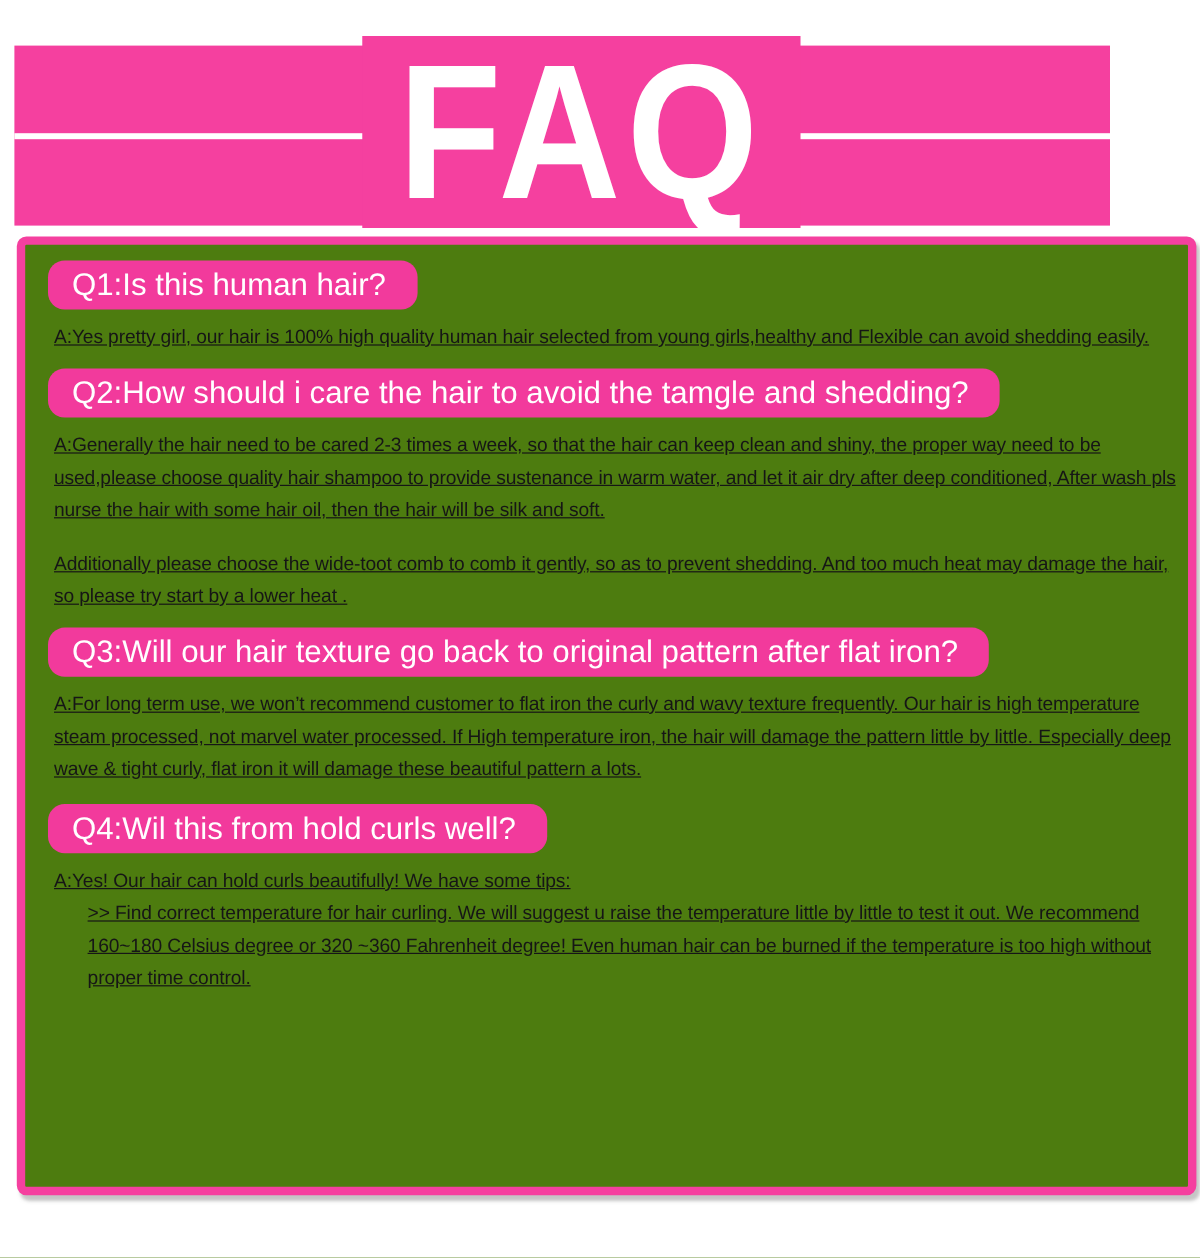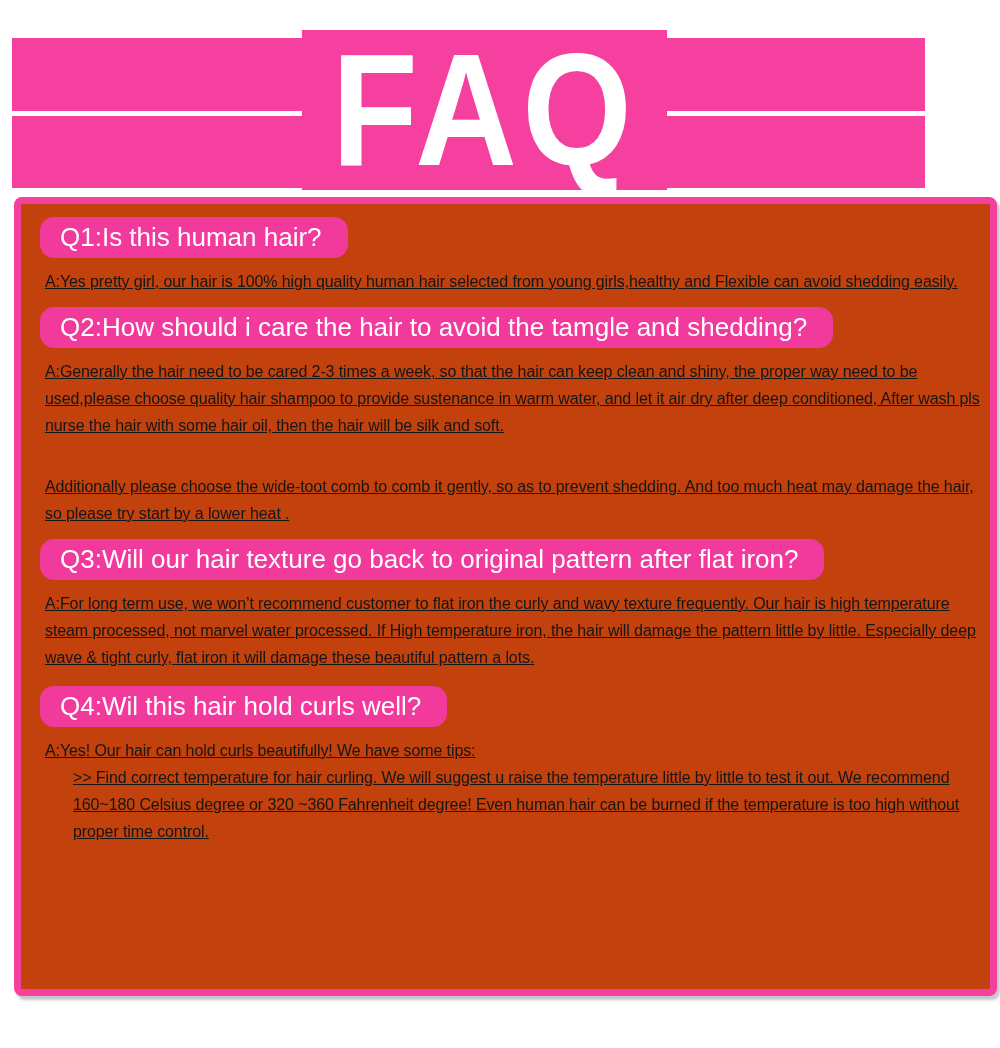--- a/index.html
+++ b/index.html
@@ -42,21 +42,21 @@
     letter-spacing:6px;
     padding:0 34px;
     transform:scaleX(0.88);
     white-space:nowrap;
   }
 
   
   .faq-box{
     position:absolute;left:14px;top:197px;
     width:983px;height:799px;
-    background:#c2410c;
+    background:#4d7c0f;
     border:7px solid var(--pink);
     border-radius:8px;
     box-shadow:3px 4px 3px rgba(150,150,150,0.55);
     overflow:hidden;
   }
   .box-inner{
     padding:13px 10px 16px 14px;
   }
 
   .badge-row{margin:0;}
@@ -78,21 +78,21 @@
   .answer{
     margin:10px 0 0 10px;
     width:935px;
     color:var(--text);
     font-size:16px;
     line-height:27px;
     letter-spacing:-0.1px;
     text-decoration:underline;
   }
   .answer p{margin:0;}
-  .answer.gap p + p{margin-top:34px;}
+  .answer.gap p + p{margin-top:18px;}
   .answer.tight p + p{margin-top:0;margin-left:28px;}
 </style>
 </head>
 <body>
 
 <div class="banner">
   <div class="banner-line"></div>
   <div class="banner-center">
     <span class="faq-title">FAQ</span>
   </div>
@@ -124,21 +124,21 @@
       <div class="badge-row">
         <span class="q-badge">Q3:Will our hair texture go back to original pattern after flat iron?</span>
       </div>
       <div class="answer tight">
         <p>A:For long term use, we won’t recommend customer to flat iron the curly and wavy texture frequently. Our hair is high temperature steam processed, not marvel water processed. If High temperature iron, the hair will damage the pattern little by little. Especially deep wave &amp; tight curly, flat iron it will damage these beautiful pattern a lots.</p>
       </div>
     </div>
 
     <div class="qa-item">
       <div class="badge-row">
-        <span class="q-badge">Q4:Wil this hair hold curls well?</span>
+        <span class="q-badge">Q4:Wil this from hold curls well?</span>
       </div>
       <div class="answer tight">
         <p>A:Yes! Our hair can hold curls beautifully! We have some tips:</p>
         <p>&gt;&gt; Find correct temperature for hair curling. We will suggest u raise the temperature little by little to test it out. We recommend 160~180 Celsius degree or 320 ~360 Fahrenheit degree! Even human hair can be burned if the temperature is too high without proper time control.</p>
       </div>
     </div>
 
   </div>
 </div>
 

